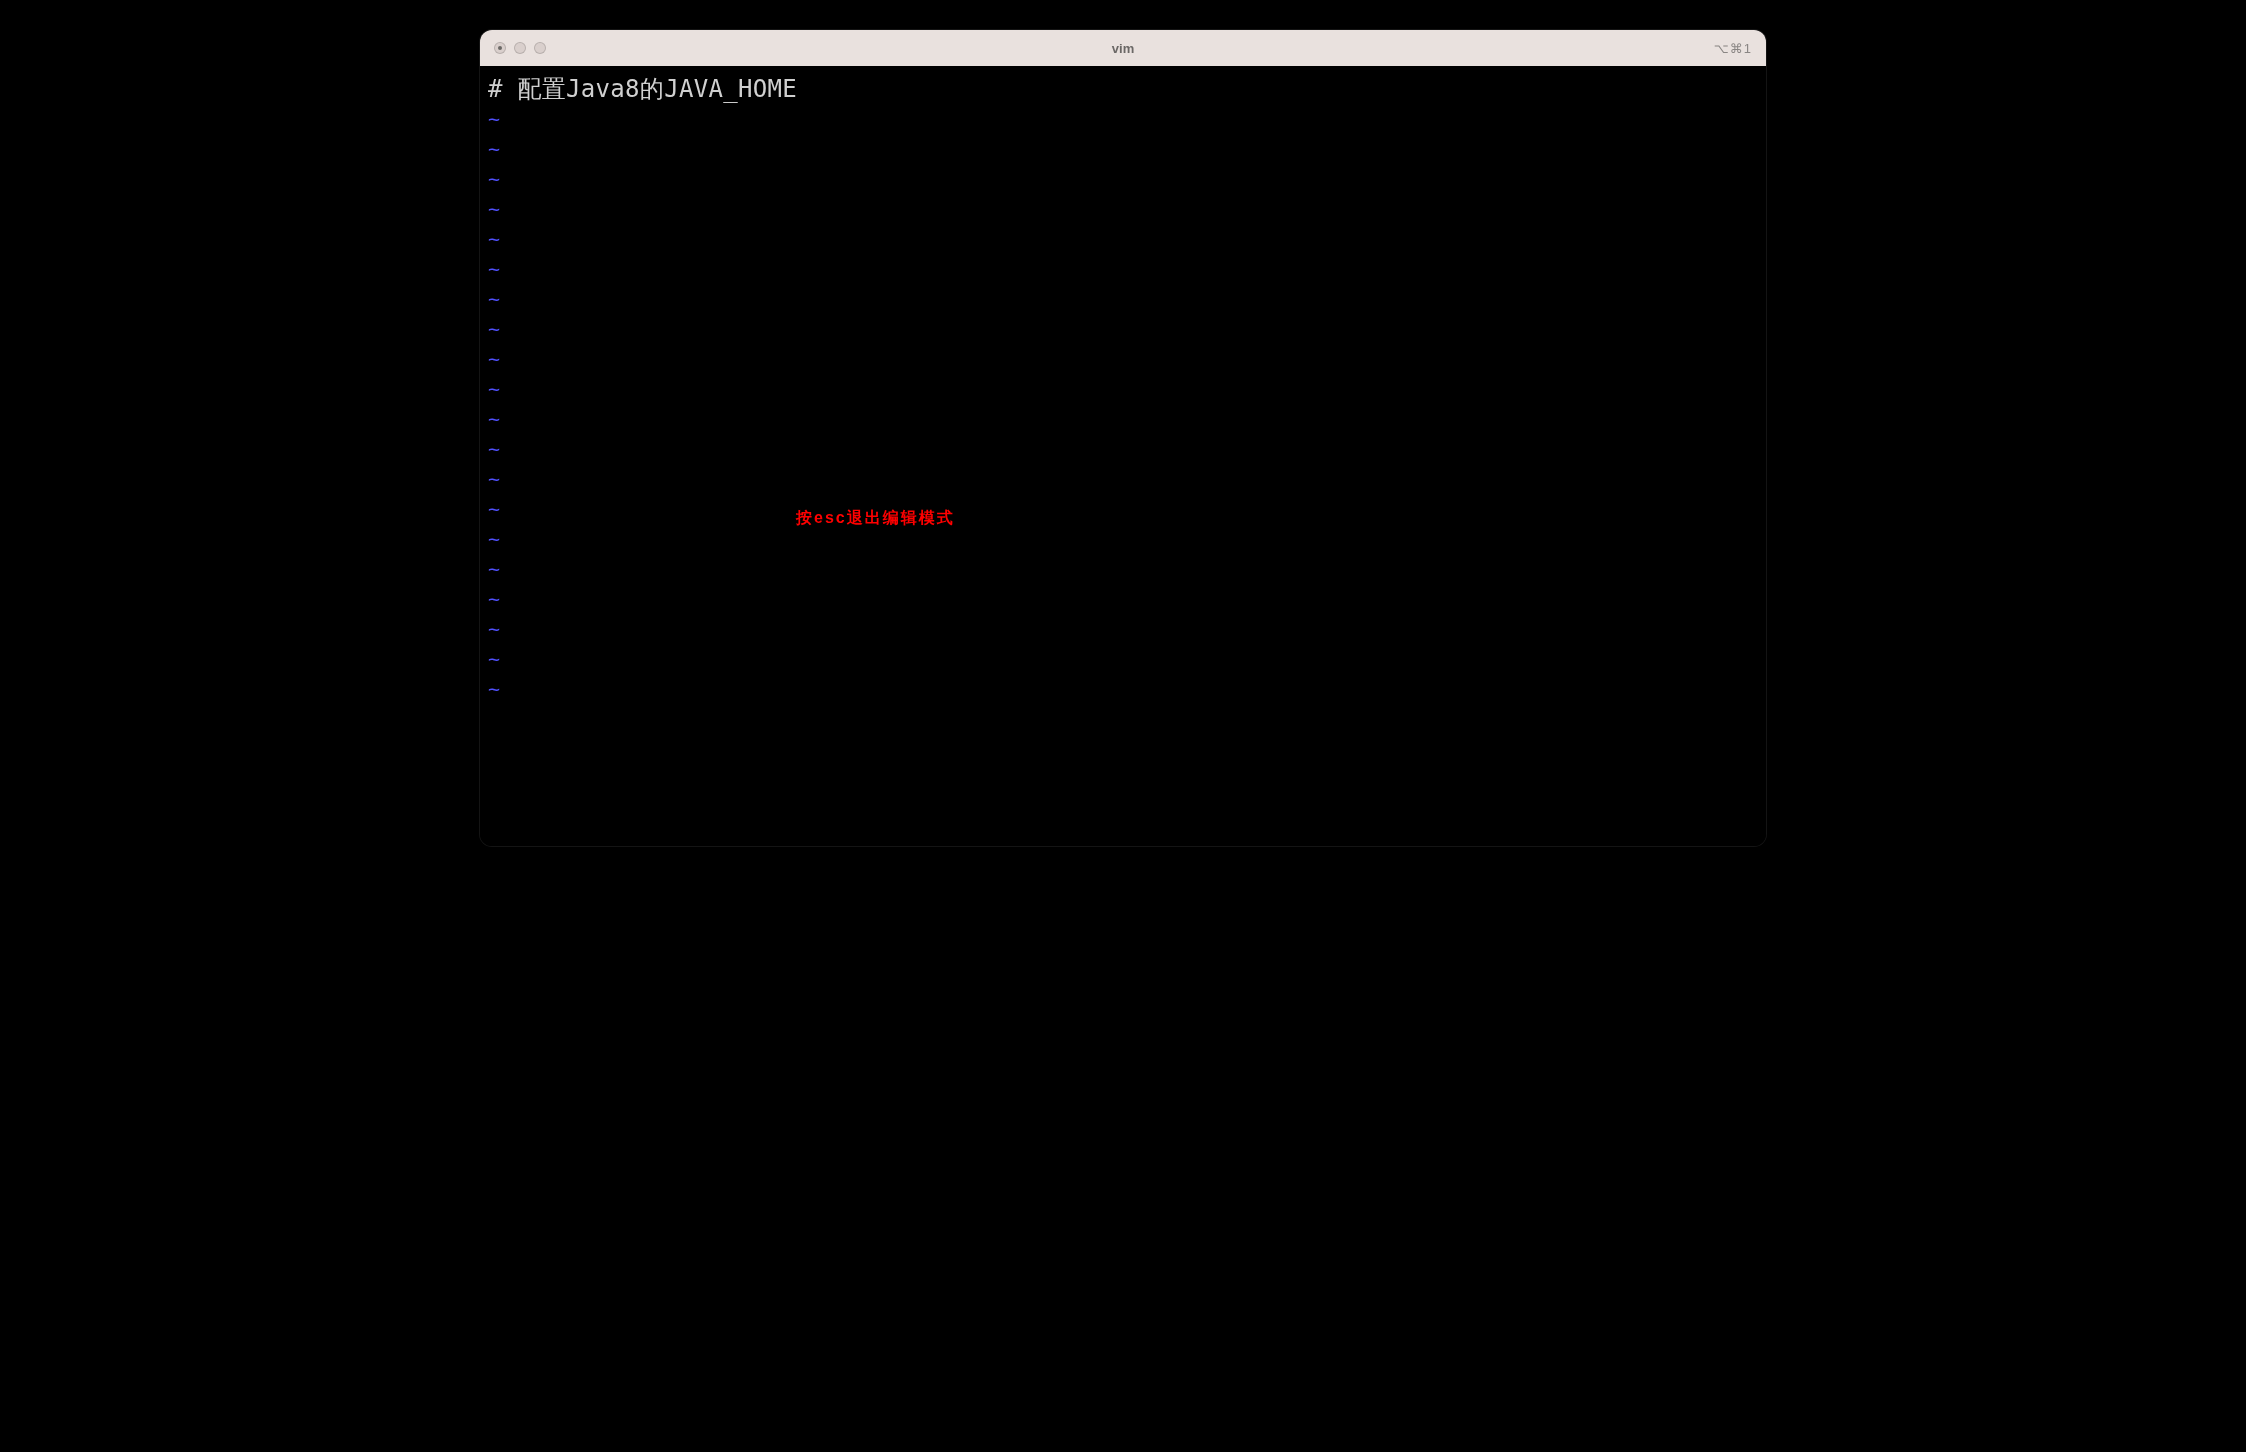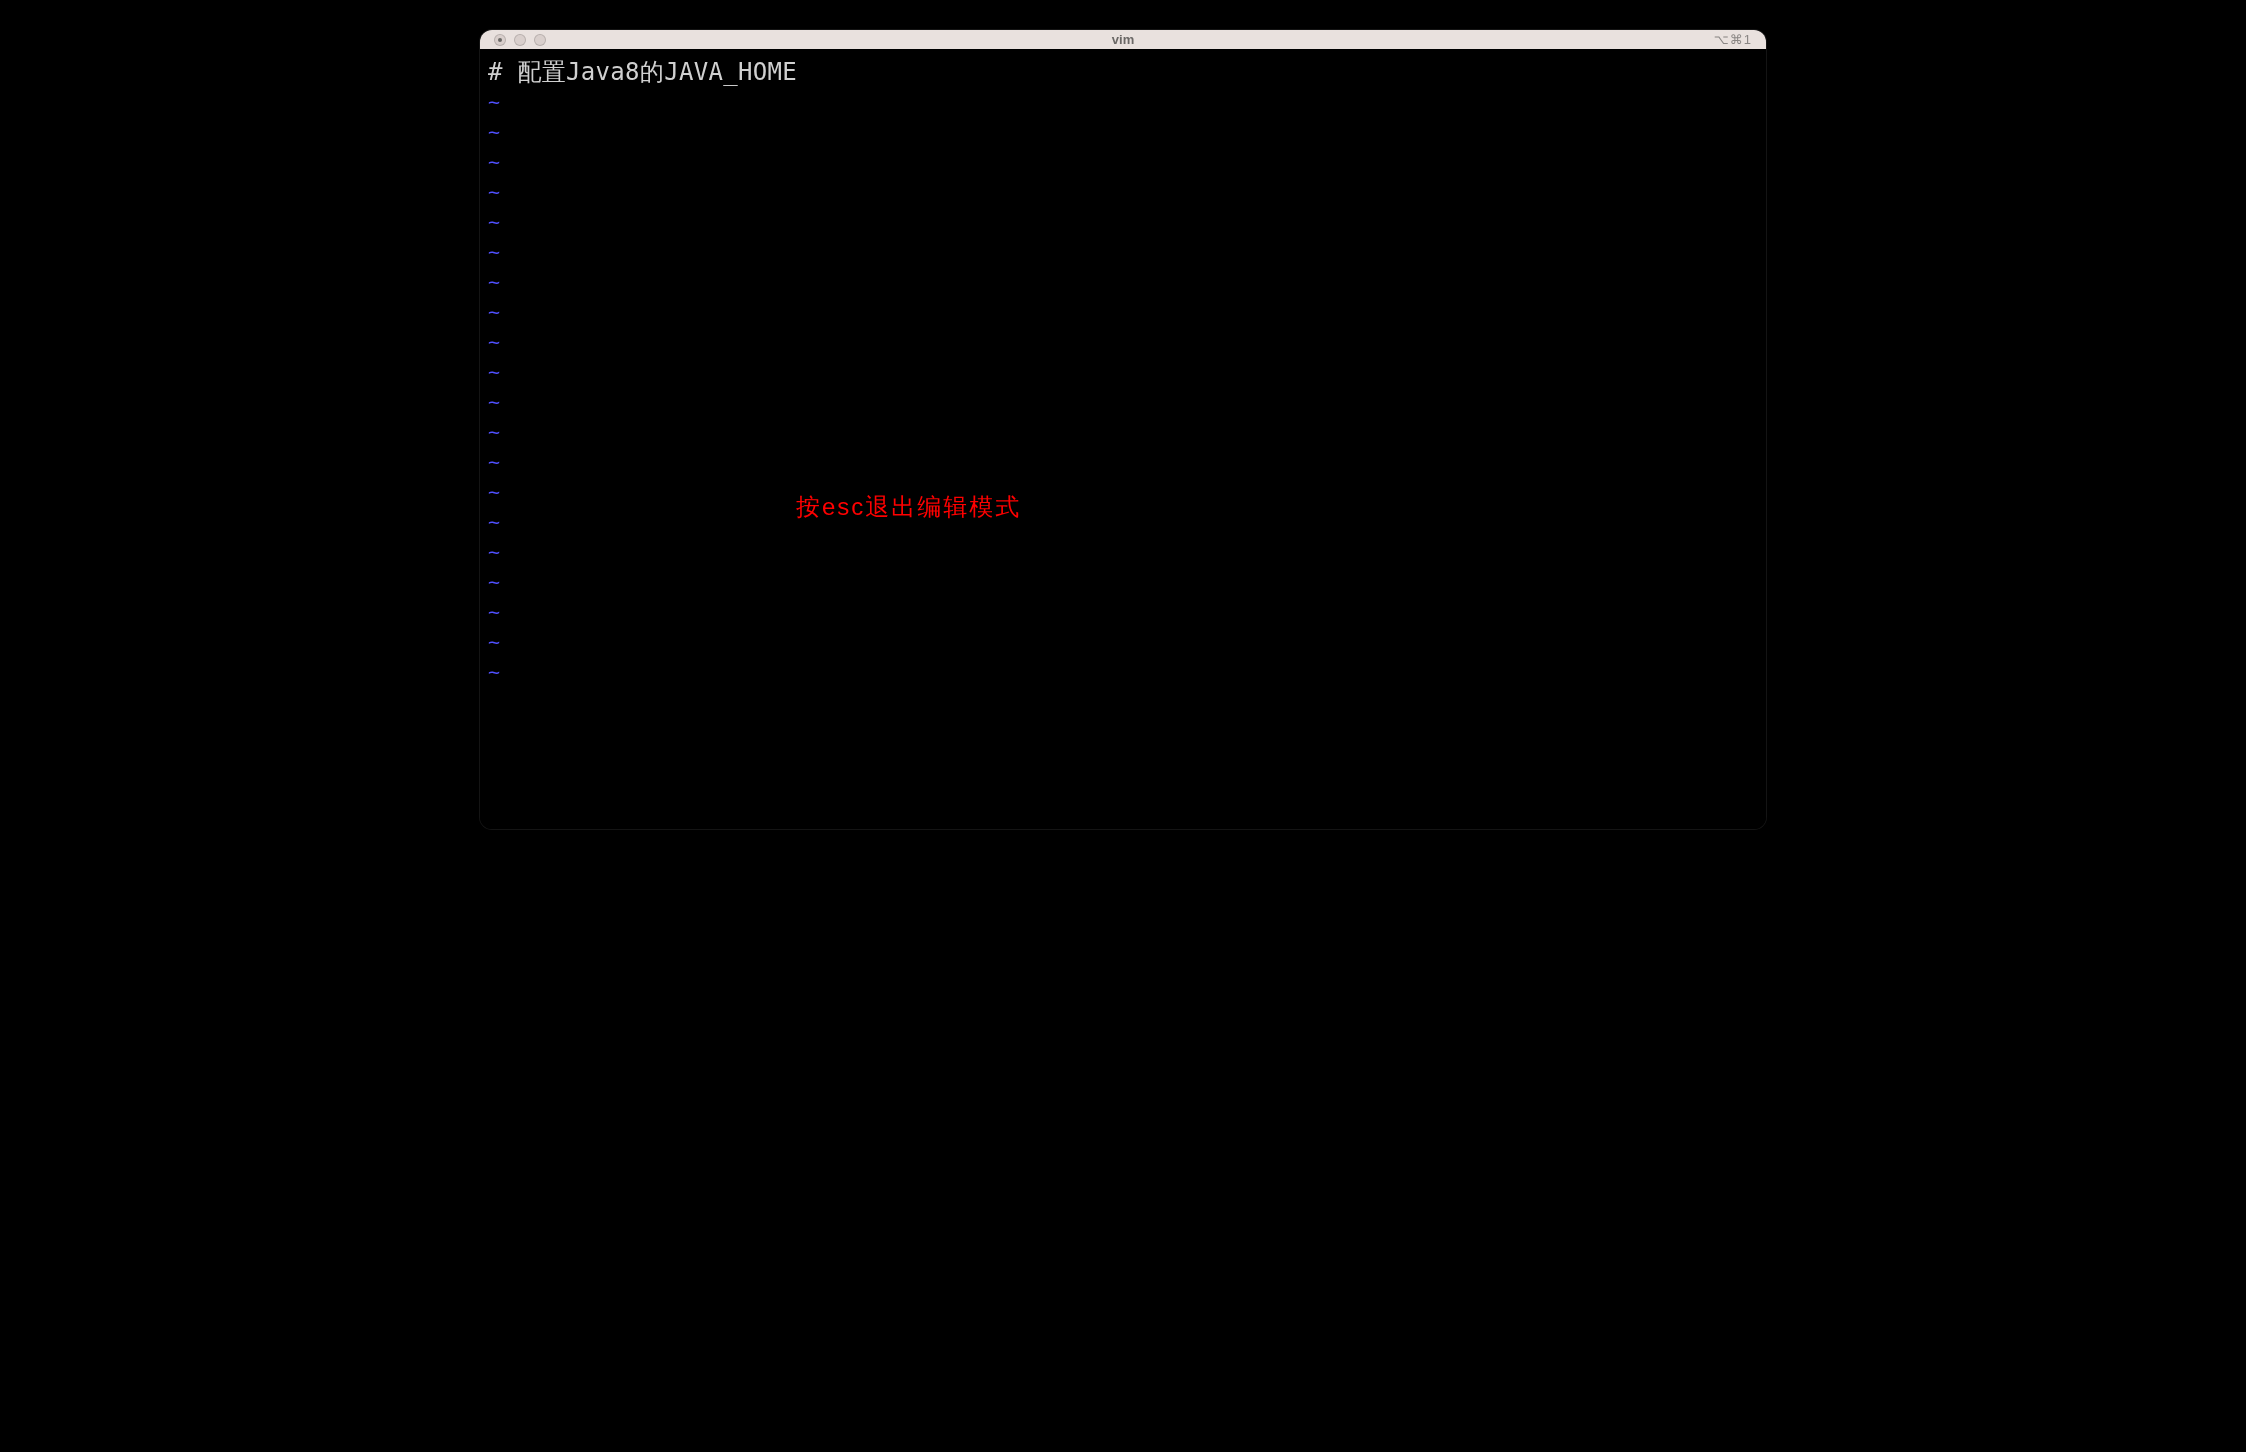--- a/index.html
+++ b/index.html
@@ -21,21 +21,21 @@
     
     .window {
       width: 1286px;
       background: #000;
       border-radius: 12px;
       overflow: hidden;
       box-shadow: 0 0 0 1px rgba(255,255,255,0.08);
     }
     
     .titlebar {
-      height: 19px;
+      height: 36px;
       background: #e9e1de;
       display: flex;
       align-items: center;
       position: relative;
       padding: 0 14px;
     }
     
     .traffic-lights {
       display: flex;
       gap: 8px;
@@ -112,22 +112,22 @@
       font-size: 20px;
       line-height: 30px;
       color: #5050ff;
       font-family: 'Menlo', 'Monaco', 'Consolas', monospace;
       font-weight: 500;
     }
     
     .annotation {
       position: absolute;
       color: #ff0000;
-      font-size: 24px;
-      font-weight: 400;
+      font-size: 16px;
+      font-weight: 700;
       font-family: 'PingFang SC', 'Microsoft YaHei', sans-serif;
       letter-spacing: 2px;
     }
   </style>
 </head>
 <body>
 
 <div class="window">
   <div class="titlebar">
     <div class="traffic-lights">

